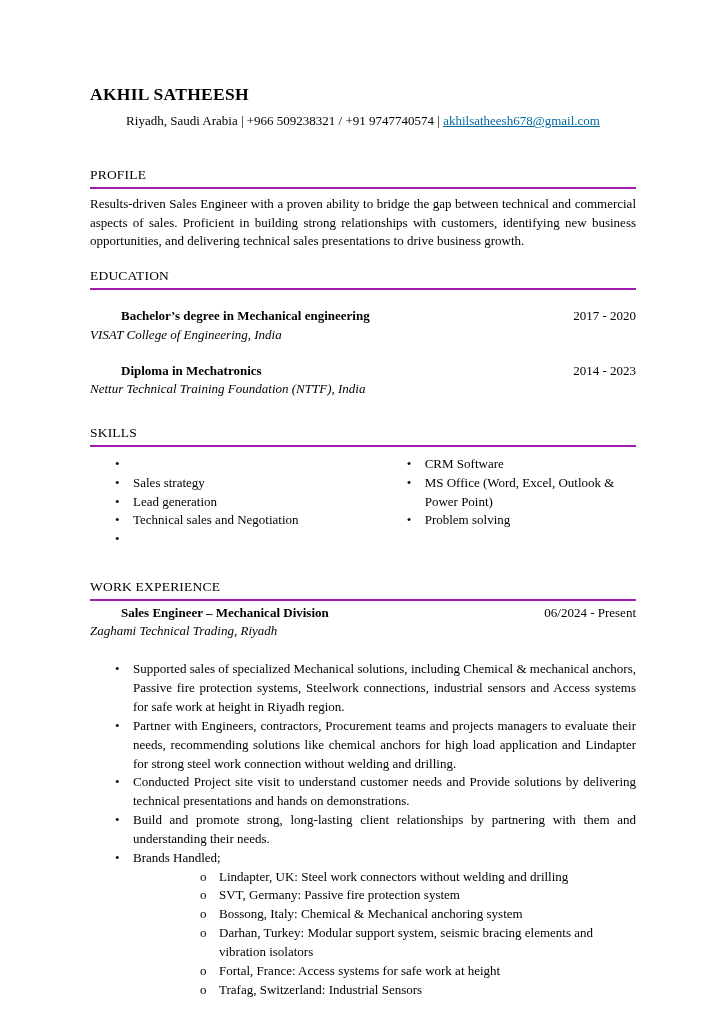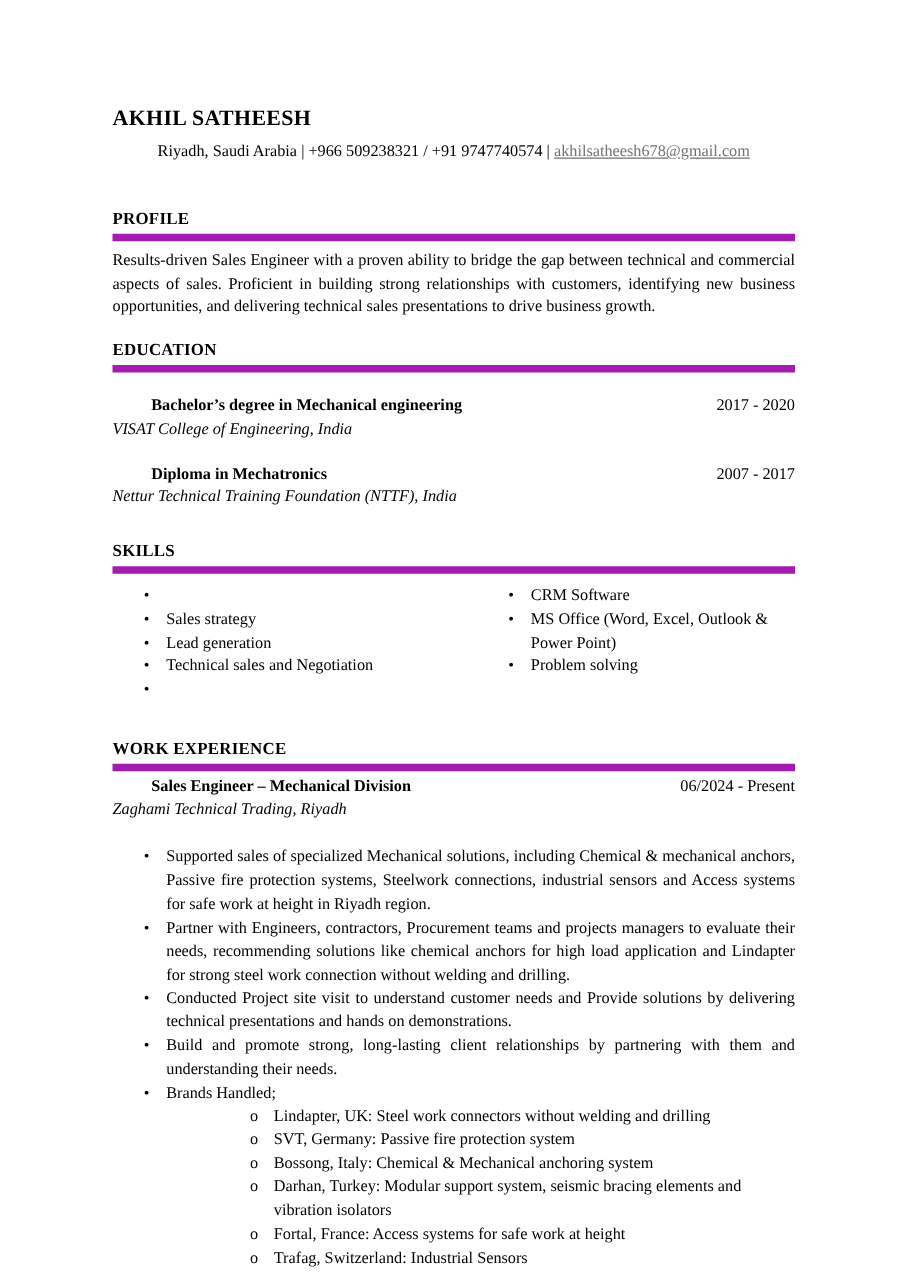--- a/index.html
+++ b/index.html
@@ -4,25 +4,25 @@
 <style>
   html, body { margin: 0; padding: 0; }
   body { background: #ffffff; font-family: "Liberation Serif", serif; color: #000000; }
   .page {
     width: 724px; min-height: 1024px; margin: 0 auto; background: #ffffff;
     padding: 82px 88px 40px 90px; box-sizing: border-box;
     font-size: 13px; line-height: 1.45;
   }
   .name { font-weight: bold; font-size: 17.5px; letter-spacing: .3px; }
   .contact { text-align: center; margin-top: 5px; }
-  .contact a { color: #737373; text-decoration: underline; }
+  .contact a { color: #0369a1; text-decoration: underline; }
 
   .section { margin-top: 15px; }
   .section-first { margin-top: 34px; }
-  .sec-head { font-weight: bold; font-size: 13.5px; border-bottom: 6px solid #a21caf; padding-bottom: 2px; letter-spacing: .2px; }
+  .sec-head { font-weight: normal; font-size: 13.5px; border-bottom: 2px solid #a21caf; padding-bottom: 2px; letter-spacing: .2px; }
 
   .profile-text { margin-top: 6px; text-align: justify; }
 
   .edu-item { margin-top: 17px; }
   .row { display: flex; justify-content: space-between; align-items: baseline; }
   .bold { font-weight: bold; margin-left: 31px; }
   .italic { font-style: italic; }
   .dates { font-weight: normal; white-space: nowrap; }
 
   .skills-cols { display: flex; margin-top: 8px; }
@@ -64,21 +64,21 @@
       <div class="row">
         <span class="bold">Bachelor’s degree in Mechanical engineering</span>
         <span class="dates">2017 - 2020</span>
       </div>
       <div class="italic">VISAT College of Engineering, India</div>
     </div>
 
     <div class="edu-item">
       <div class="row">
         <span class="bold">Diploma in Mechatronics</span>
-        <span class="dates">2007 - 2017</span>
+        <span class="dates">2014 - 2023</span>
       </div>
       <div class="italic">Nettur Technical Training Foundation (NTTF), India</div>
     </div>
   </div>
 
   <div class="section" style="margin-top:24px">
     <div class="sec-head">SKILLS</div>
     <div class="skills-cols">
       <div class="skills-col-left">
         <div class="b-item">

